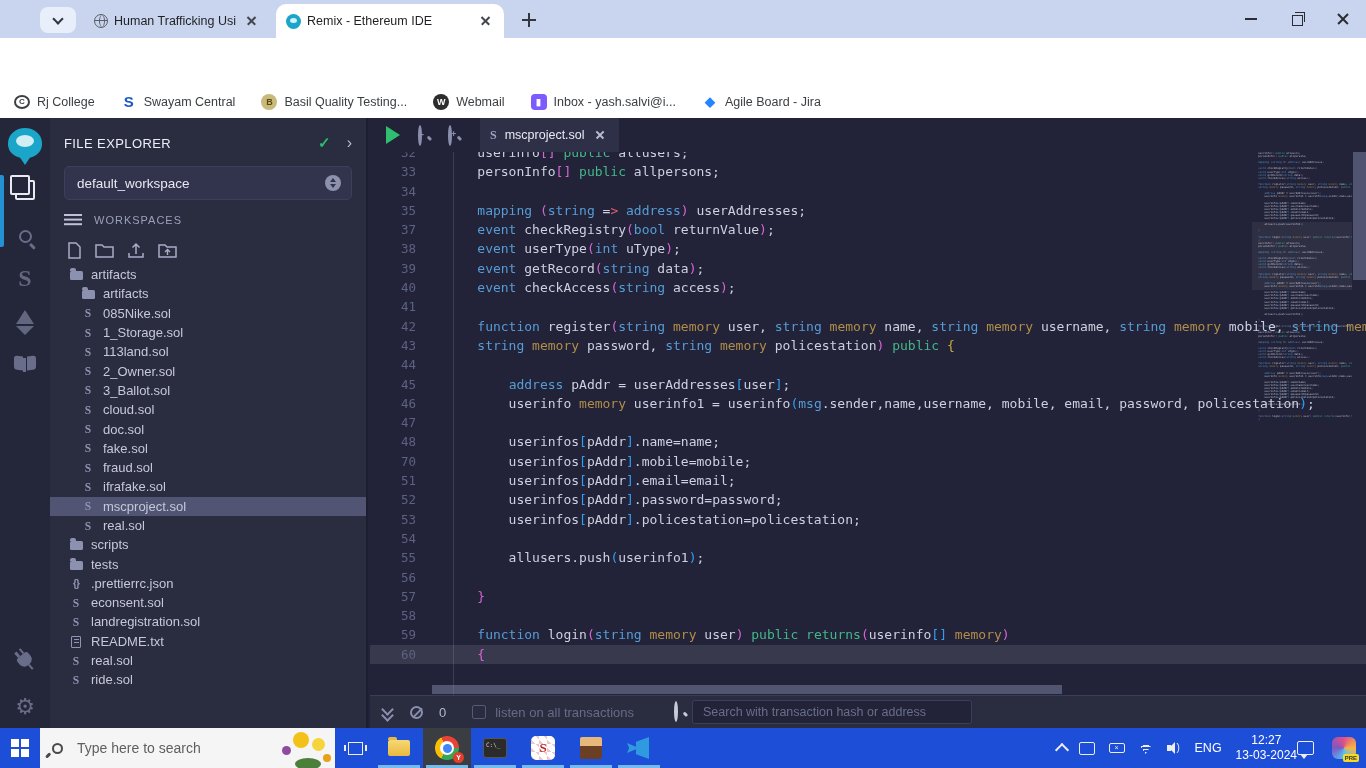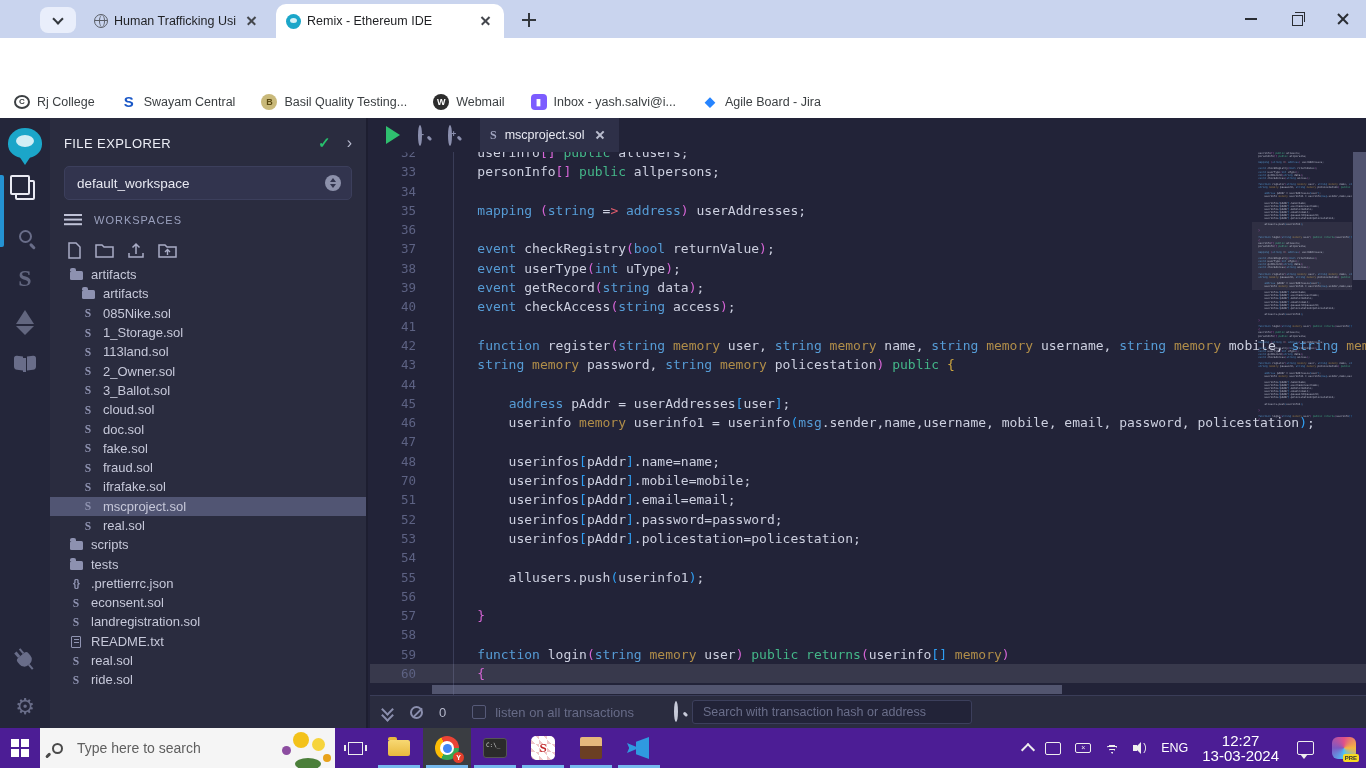--- a/index.html
+++ b/index.html
@@ -191,21 +191,21 @@
   .term-checkbox { width:14px; height:14px; border:1.5px solid #565a78; border-radius:2px; margin-left:26px; cursor:pointer; }
   #listen-label { color:#676b87; font-size:13px; margin-left:9px; }
   .term-mag { margin-left:40px; }
   .term-mag .mag { width:10px; height:10px; border-color:#c7cad9; }
   .term-mag .mag::after { left:8px; top:9px; height:5px; background:#c7cad9; }
   #term-search { margin-left:14px; width:280px; height:24px; background:#222338; border:1px solid #3c3f5c; border-radius:3px;
     color:#aab0c8; font-size:12.5px; padding:0 10px; font-family:"Liberation Sans",sans-serif; outline:none; }
   #term-search::placeholder { color:#6a6e8a; }
 
   
-  #taskbar { position:absolute; left:0; top:728px; width:1366px; height:40px; background:#4c1d95; display:flex; align-items:center; }
+  #taskbar { position:absolute; left:0; top:728px; width:1366px; height:40px; background:#1d4ed8; display:flex; align-items:center; }
   .start-btn { width:40px; height:40px; display:flex; align-items:center; justify-content:center; cursor:pointer; }
   .win-logo { display:grid; grid-template-columns:8px 8px; grid-template-rows:8px 8px; gap:1.5px; }
   .win-logo i { background:#fff; }
   #tb-search { width:295px; height:40px; background:#f5f5f5; display:flex; align-items:center; padding:0 12px; position:relative; cursor:text; }
   #tb-search .mag { width:11px; height:11px; border-color:#4a4a4a; transform:rotate(90deg); }
   #tb-search .mag::after { background:#4a4a4a; left:9px; top:10px; height:6px;}
   #tb-search-label { font-size:14px; color:#5f5f5f; margin-left:14px; }
   .flowers { position:absolute; right:0; top:0; width:62px; height:40px; overflow:hidden; }
   .flowers i { position:absolute; border-radius:50%; }
   .fl1 { width:16px; height:16px; background:#f3c21a; right:26px; top:4px; }
@@ -245,21 +245,21 @@
   .tray-batt { width:16px; height:10px; border:1.5px solid #eee; border-radius:2px; margin-right:13px; position:relative; color:#eee;
     font-size:7px; line-height:8px; text-align:center; cursor:pointer; }
   .tray-wifi { width:16px; height:12px; margin-right:13px; cursor:pointer;
     background:radial-gradient(circle at 50% 100%, #eee 0 2px, transparent 2px 4px, #eee 4px 5.5px, transparent 5.5px 7.5px, #eee 7.5px 9px, transparent 9px);
     clip-path:polygon(50% 100%, 0 0, 100% 0); }
   .tray-vol { position:relative; width:16px; height:12px; margin-right:12px; cursor:pointer; }
   .tray-vol::before { content:""; position:absolute; left:0; top:3px; width:4px; height:6px; background:#eee; }
   .tray-vol::after { content:""; position:absolute; left:2px; top:0; border-top:6px solid transparent; border-bottom:6px solid transparent; border-right:6px solid #eee; }
   .tray-vol i { position:absolute; left:10px; top:0px; color:#eee; font-size:10px; font-style:normal; }
   #tray-lang { color:#fff; font-size:12.5px; margin-right:14px; cursor:pointer; }
-  #tray-clock { color:#fff; font-size:15px; text-align:center; line-height:15px; margin-right:18px; cursor:pointer; }
+  #tray-clock { color:#fff; font-size:12px; text-align:center; line-height:15px; margin-right:0; cursor:pointer; }
   .tray-note { width:17px; height:14px; border:1.6px solid #eee; border-radius:2px; position:relative; margin-right:18px; cursor:pointer; }
   .tray-note::after { content:""; position:absolute; left:2px; bottom:-5px; border-left:4px solid transparent; border-right:4px solid transparent; border-top:5px solid #eee; }
   .pre-ic { width:24px; height:22px; border-radius:6px; margin-right:10px; position:relative; cursor:pointer;
     background:conic-gradient(#e14f8a, #f5b642, #4fc3f7, #7e57c2, #e14f8a); }
   .pre-badge { position:absolute; right:-3px; bottom:-3px; background:#f5d922; color:#333; font-size:6px; font-weight:bold;
     padding:1px 2px; border-radius:2px; }
 </style>
 </head>
 <body>
 
@@ -546,21 +546,20 @@
           <span class="tab-close"></span>
         </div>
       </div>
       <div id="codearea">
         <span class="indent-guide"></span>
         <div id="code-lines">
             <div class="cline"><span class="gut">32</span><span class="src"><span class="tok-t">    userinfo</span><span class="tok-bp">[]</span><span class="tok-t"> </span><span class="tok-g">public</span><span class="tok-t"> allusers;</span></span></div>
             <div class="cline"><span class="gut">33</span><span class="src"><span class="tok-t">    personInfo</span><span class="tok-bp">[]</span><span class="tok-t"> </span><span class="tok-g">public</span><span class="tok-t"> allpersons;</span></span></div>
             <div class="cline"><span class="gut">34</span><span class="src"><span class="tok-t"></span></span></div>
             <div class="cline"><span class="gut">35</span><span class="src"><span class="tok-t">    </span><span class="tok-k">mapping</span><span class="tok-t"> </span><span class="tok-bp">(</span><span class="tok-k">string</span><span class="tok-t"> =</span><span class="tok-r">&gt;</span><span class="tok-t"> </span><span class="tok-k">address</span><span class="tok-bp">)</span><span class="tok-t"> userAddresses;</span></span></div>
-            <div class="cline"><span class="gut">36</span><span class="src"><span class="tok-t"></span></span></div>
             <div class="cline"><span class="gut">37</span><span class="src"><span class="tok-t">    </span><span class="tok-k">event</span><span class="tok-t"> checkRegistry</span><span class="tok-bp">(</span><span class="tok-k">bool</span><span class="tok-t"> returnValue</span><span class="tok-bp">)</span><span class="tok-t">;</span></span></div>
             <div class="cline"><span class="gut">38</span><span class="src"><span class="tok-t">    </span><span class="tok-k">event</span><span class="tok-t"> userType</span><span class="tok-bp">(</span><span class="tok-k">int</span><span class="tok-t"> uType</span><span class="tok-bp">)</span><span class="tok-t">;</span></span></div>
             <div class="cline"><span class="gut">39</span><span class="src"><span class="tok-t">    </span><span class="tok-k">event</span><span class="tok-t"> getRecord</span><span class="tok-bp">(</span><span class="tok-k">string</span><span class="tok-t"> data</span><span class="tok-bp">)</span><span class="tok-t">;</span></span></div>
             <div class="cline"><span class="gut">40</span><span class="src"><span class="tok-t">    </span><span class="tok-k">event</span><span class="tok-t"> checkAccess</span><span class="tok-bp">(</span><span class="tok-k">string</span><span class="tok-t"> access</span><span class="tok-bp">)</span><span class="tok-t">;</span></span></div>
             <div class="cline"><span class="gut">41</span><span class="src"><span class="tok-t"></span></span></div>
             <div class="cline"><span class="gut">42</span><span class="src"><span class="tok-t">    </span><span class="tok-k">function</span><span class="tok-t"> register</span><span class="tok-bp">(</span><span class="tok-k">string</span><span class="tok-y"> memory</span><span class="tok-t"> user, </span><span class="tok-k">string</span><span class="tok-y"> memory</span><span class="tok-t"> name, </span><span class="tok-k">string</span><span class="tok-y"> memory</span><span class="tok-t"> username, </span><span class="tok-k">string</span><span class="tok-y"> memory</span><span class="tok-t"> mobile, </span><span class="tok-k">string</span><span class="tok-y"> memory</span></span></div>
             <div class="cline"><span class="gut">43</span><span class="src"><span class="tok-t">    </span><span class="tok-k">string</span><span class="tok-y"> memory</span><span class="tok-t"> password, </span><span class="tok-k">string</span><span class="tok-y"> memory</span><span class="tok-t"> policestation</span><span class="tok-bp">)</span><span class="tok-t"> </span><span class="tok-g">public</span><span class="tok-t"> </span><span class="tok-bg">{</span></span></div>
             <div class="cline"><span class="gut">44</span><span class="src"><span class="tok-t"></span></span></div>
             <div class="cline"><span class="gut">45</span><span class="src"><span class="tok-t">        </span><span class="tok-k">address</span><span class="tok-t"> pAddr = userAddresses</span><span class="tok-bb">[</span><span class="tok-t">user</span><span class="tok-bb">]</span><span class="tok-t">;</span></span></div>
             <div class="cline"><span class="gut">46</span><span class="src"><span class="tok-t">        userinfo</span><span class="tok-y"> memory</span><span class="tok-t"> userinfo1 = userinfo</span><span class="tok-bb">(</span><span class="tok-k">msg</span><span class="tok-t">.sender,name,username, mobile, email, password, policestation</span><span class="tok-bb">)</span><span class="tok-t">;</span></span></div>

